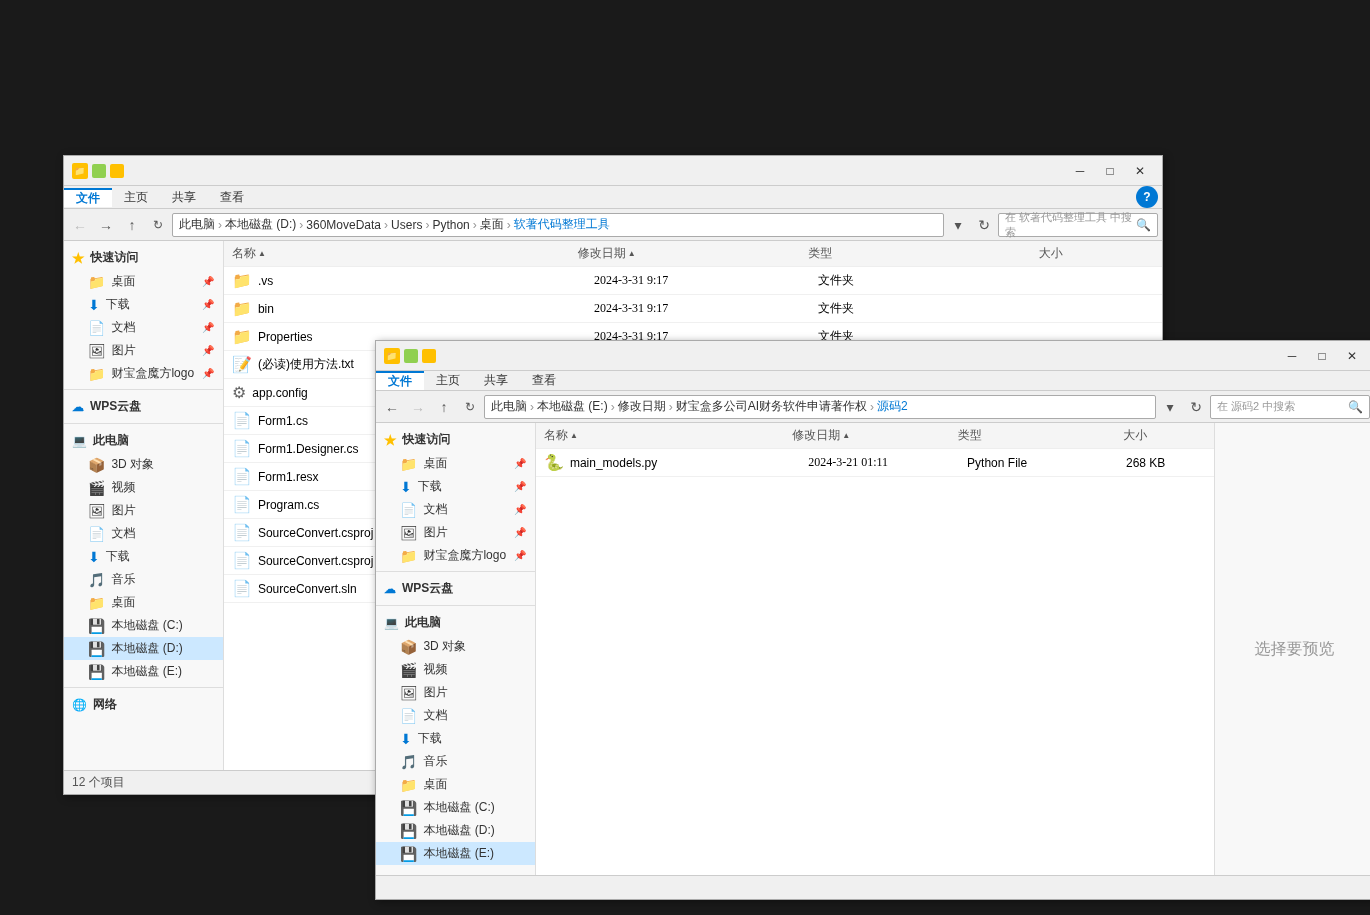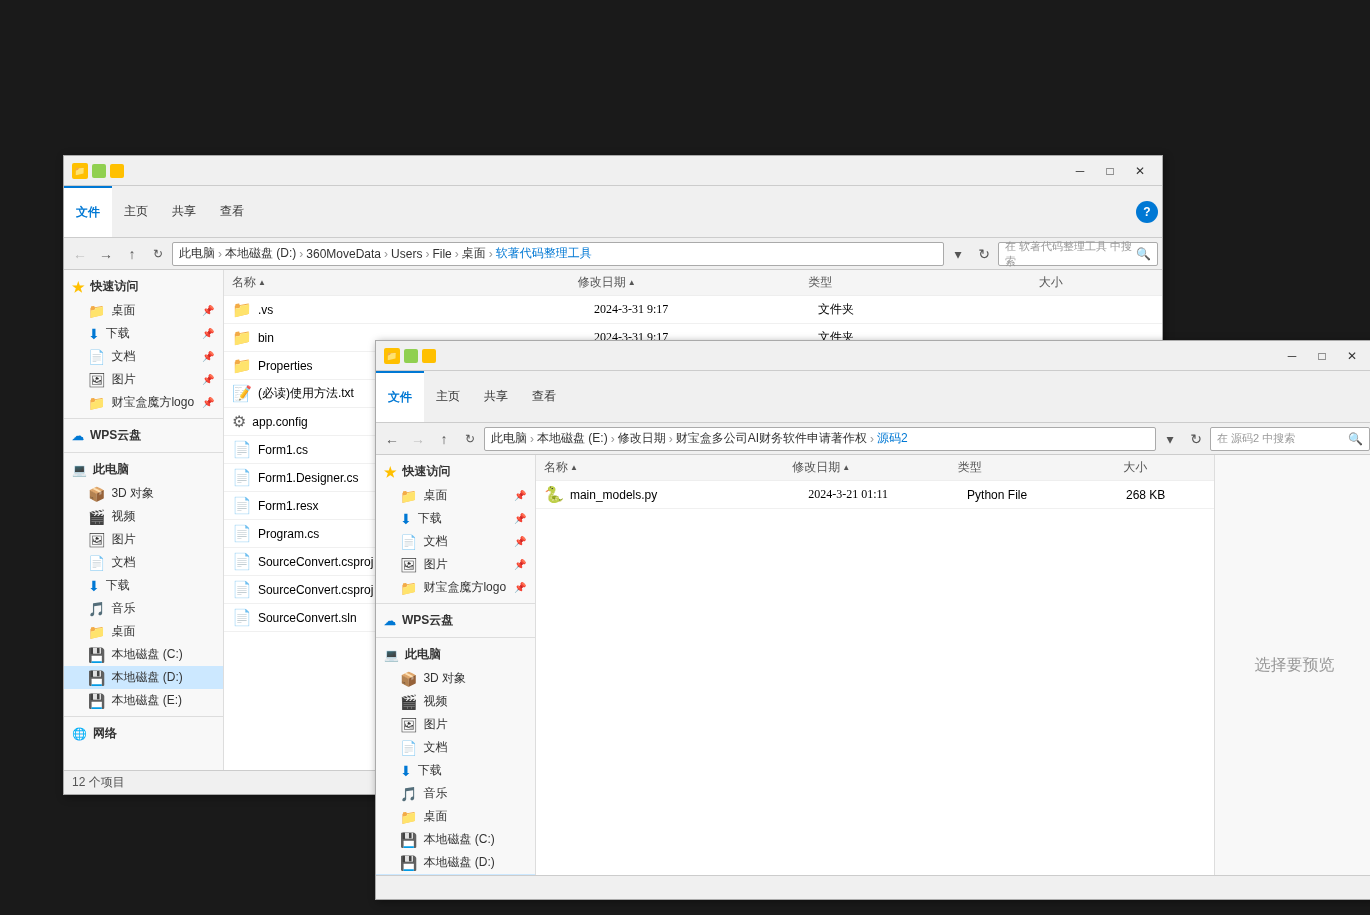--- a/index.html
+++ b/index.html
@@ -74,21 +74,21 @@
 
     
     .ribbon-bar {
       background: #f0f0f0;
       display: flex;
       align-items: center;
       border-bottom: 1px solid #ccc;
       flex-shrink: 0;
     }
     .ribbon-tab {
-      padding: 16px 12px;
+      padding: 0 12px;
       font-size: 12px;
       cursor: pointer;
       color: #333;
     }
     .ribbon-tab.active {
       background: #fff;
       border-top: 2px solid #0078d4;
       color: #0078d4;
       font-weight: bold;
     }
@@ -356,21 +356,21 @@
     <button class="nav-refresh-btn">↻</button>
     <div class="address-bar">
       <span class="breadcrumb-item">此电脑</span>
       <span class="breadcrumb-sep">›</span>
       <span class="breadcrumb-item">本地磁盘 (D:)</span>
       <span class="breadcrumb-sep">›</span>
       <span class="breadcrumb-item">360MoveData</span>
       <span class="breadcrumb-sep">›</span>
       <span class="breadcrumb-item">Users</span>
       <span class="breadcrumb-sep">›</span>
-      <span class="breadcrumb-item">File</span>
+      <span class="breadcrumb-item">Python</span>
       <span class="breadcrumb-sep">›</span>
       <span class="breadcrumb-item">桌面</span>
       <span class="breadcrumb-sep">›</span>
       <span class="breadcrumb-item current">软著代码整理工具</span>
     </div>
     <button class="nav-btn">▾</button>
     <button class="nav-btn">↻</button>
     <div class="search-bar">
       <span style="color:#999;font-size:11px;">在 软著代码整理工具 中搜索</span>
       <span style="margin-left:auto;">🔍</span>

